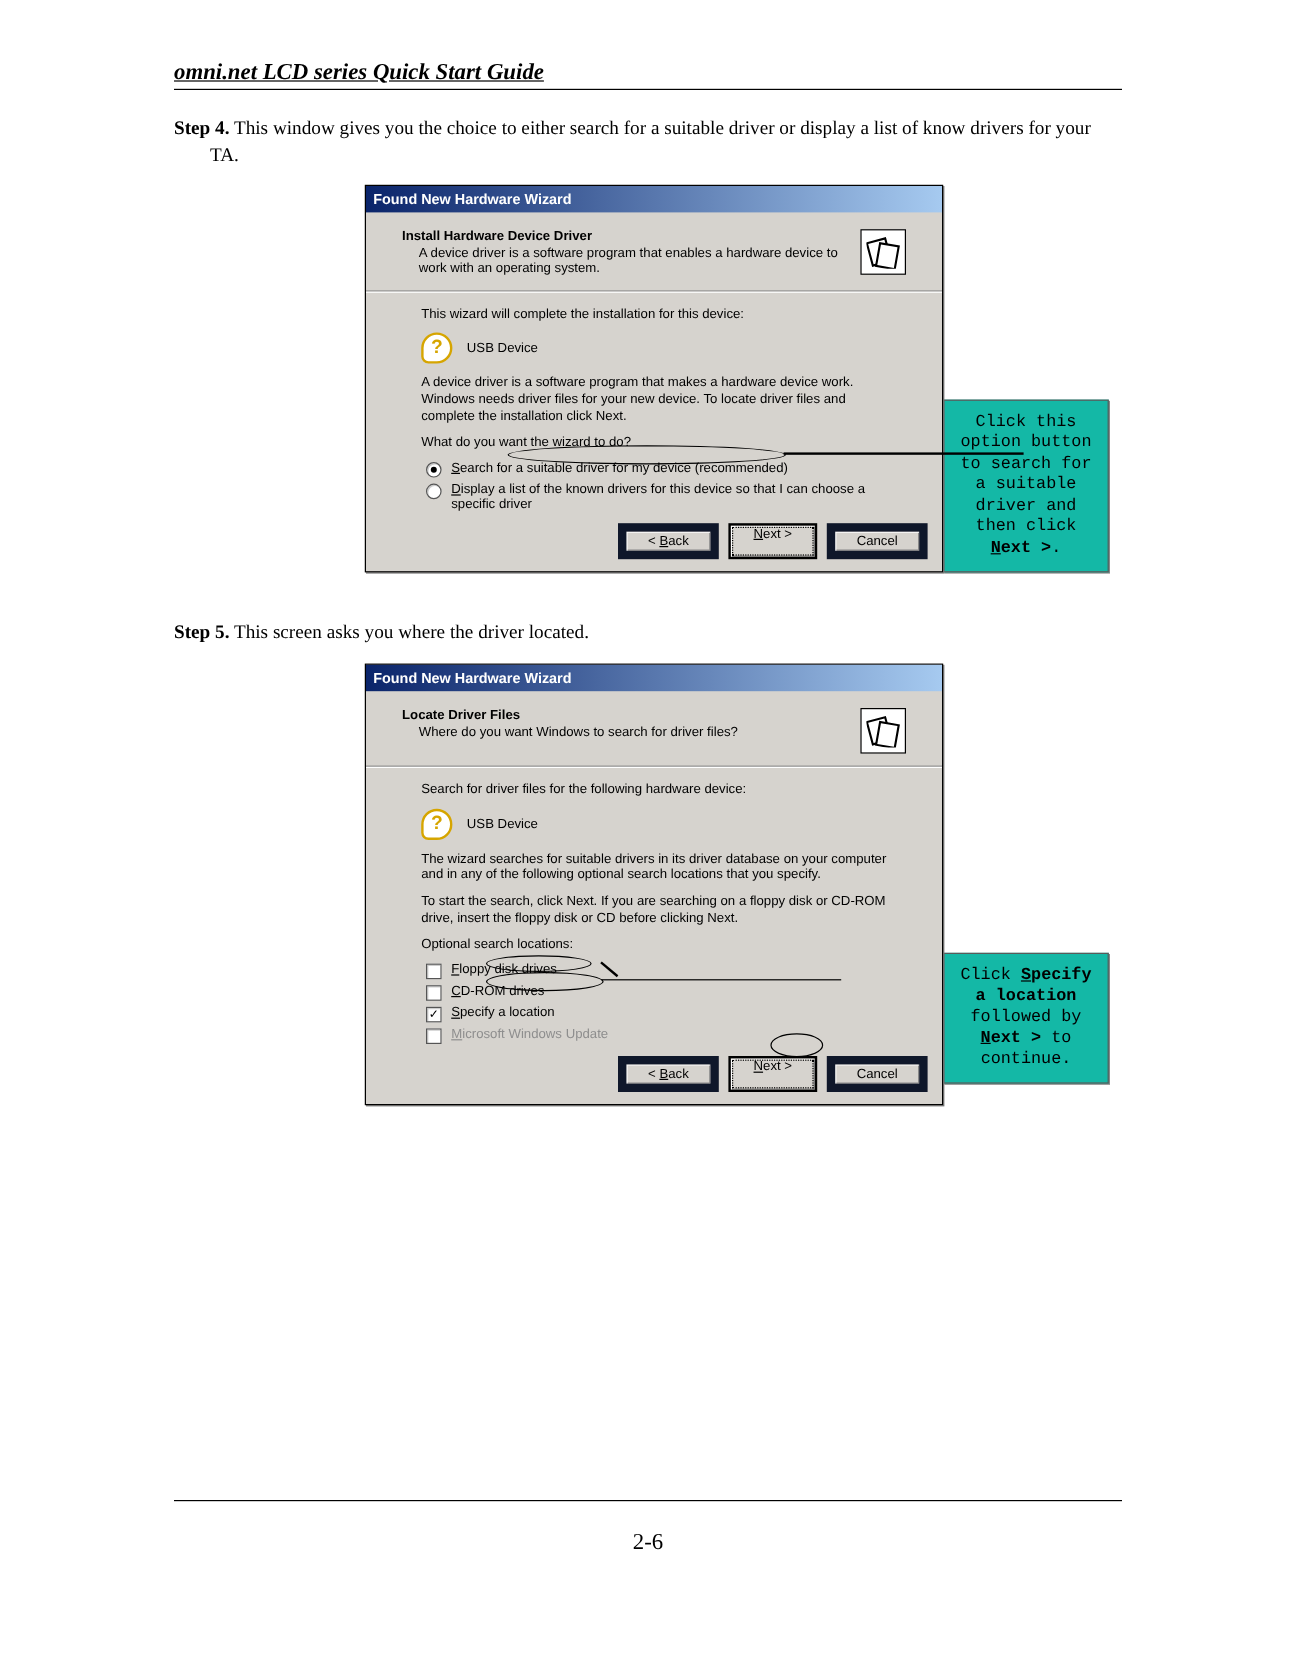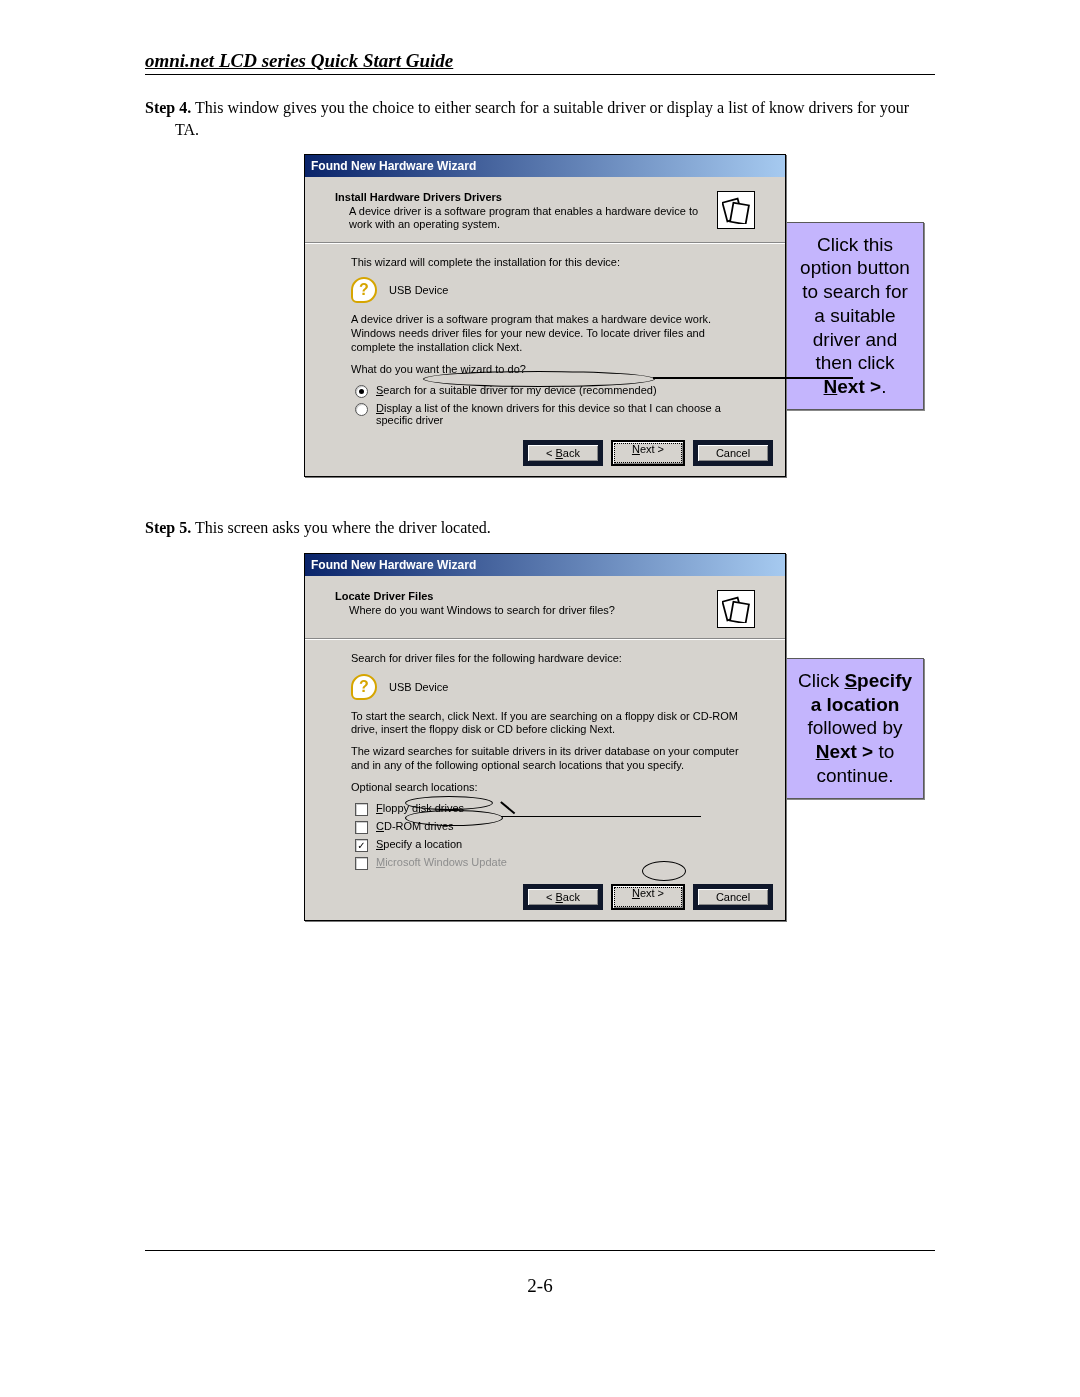--- a/index.html
+++ b/index.html
@@ -34,29 +34,29 @@
 
   
   .figure-row {
     position: relative;
     margin: 0 0 40px 0;
     height: auto;
   }
   .figure-row .stack {
     display: flex;
     flex-direction: row;
-    align-items: center;
+    align-items: flex-end;
     justify-content: center;
   }
   .callout-col { width: 140px; display:flex; align-items:flex-end; }
   .callout-box {
-    font-family: Liberation Sans, sans-serif;
-    font-size: 19px;
+    font-family: Liberation Mono, monospace;
+    font-size: 14px;
     border: 1px solid #5a5a5a;
-    background: #c4b5fd;
+    background: #14b8a6;
     padding: 10px 8px;
     text-align: center;
     line-height: 1.25;
     box-shadow: 1px 1px 0 #888;
     width: 120px;
   }
   .callout-box .u { text-decoration: underline; }
   .callout-box b { font-weight: bold; }
 
   
@@ -120,21 +120,21 @@
   }
   .checkbox.checked::after { content:"✓"; font-size:10px; line-height:10px; color:#000; }
   .opt-label .uline { text-decoration: underline; }
   .opt-label.disabled { color:#8e8e8e; }
 
   .btn-row {
     position:absolute; right:12px; bottom:10px; display:flex; gap:8px;
   }
   .win-btn {
     font-family: Tahoma, Arial, sans-serif; font-size:11px;
-    background:#d6d3ce; border:5px solid #0f172a;
+    background:#d6d3ce; border:7px solid #0f172a;
     box-shadow: inset 1px 1px 0 #fff, inset -1px -1px 0 #888;
     padding: 2px 0; width:70px; text-align:center;
   }
   .win-btn.default { outline:1px dotted #000; outline-offset:-4px; border:2px solid #000; padding:1px 0; }
   .win-btn .uline { text-decoration: underline; }
 
   .annot-ellipse {
     position:absolute; border:1.5px solid #000; border-radius:50%;
     pointer-events:none;
   }
@@ -171,21 +171,21 @@
   </div>
 
   <div class="figure-row">
     <div class="stack">
       <div style="width:150px"></div>
       <div class="win-dialog fig1">
         <div class="win-titlebar">Found New Hardware Wizard</div>
         <div class="win-body">
           <div class="hdr-row">
             <div class="hdr-text">
-              <div class="h1">Install Hardware Drivers Drivers</div>
+              <div class="h1">Install Hardware Device Driver</div>
               <div class="h2">A device driver is a software program that enables a hardware device to work with an operating system.</div>
             </div>
             <div class="hdr-icon">
               <svg viewBox="0 0 32 32">
                   <rect x="3" y="5" width="18" height="22" fill="none" stroke="#000" stroke-width="2" transform="rotate(-15 12 16)"></rect>
                   <rect x="11" y="9" width="18" height="22" fill="#fff" stroke="#000" stroke-width="2" transform="rotate(10 20 20)"></rect>
                 </svg>
             </div>
           </div>
           <div class="sep"></div>
@@ -250,22 +250,22 @@
             </div>
           </div>
           <div class="sep"></div>
           <div class="para">Search for driver files for the following hardware device:</div>
           <div class="device-row">
             <div class="q-icon">
                 <div class="bubble">?</div>
               </div>
             <div>USB Device</div>
           </div>
+          <div class="para">The wizard searches for suitable drivers in its driver database on your computer and in any of the following optional search locations that you specify.</div>
           <div class="para">To start the search, click Next. If you are searching on a floppy disk or CD-ROM drive, insert the floppy disk or CD before clicking Next.</div>
-          <div class="para">The wizard searches for suitable drivers in its driver database on your computer and in any of the following optional search locations that you specify.</div>
           <div class="para">Optional search locations:</div>
 
           <div class="check-row">
             <span class="checkbox"></span>
             <span class="opt-label"><span class="uline">F</span><span>loppy disk drives</span></span>
           </div>
           <div class="check-row">
             <span class="checkbox"></span>
             <span class="opt-label"><span class="uline">C</span><span>D-ROM drives</span></span>
           </div>

